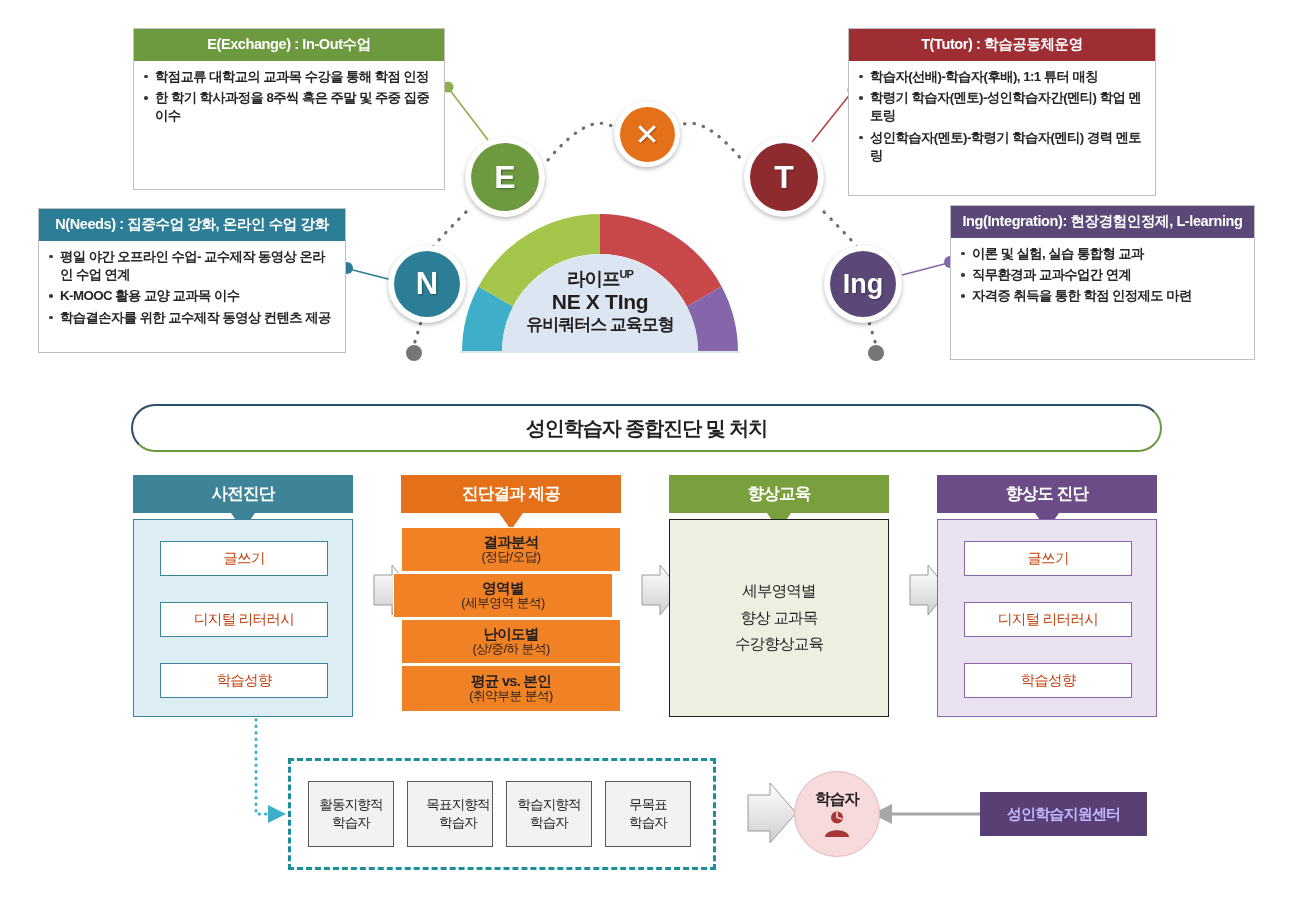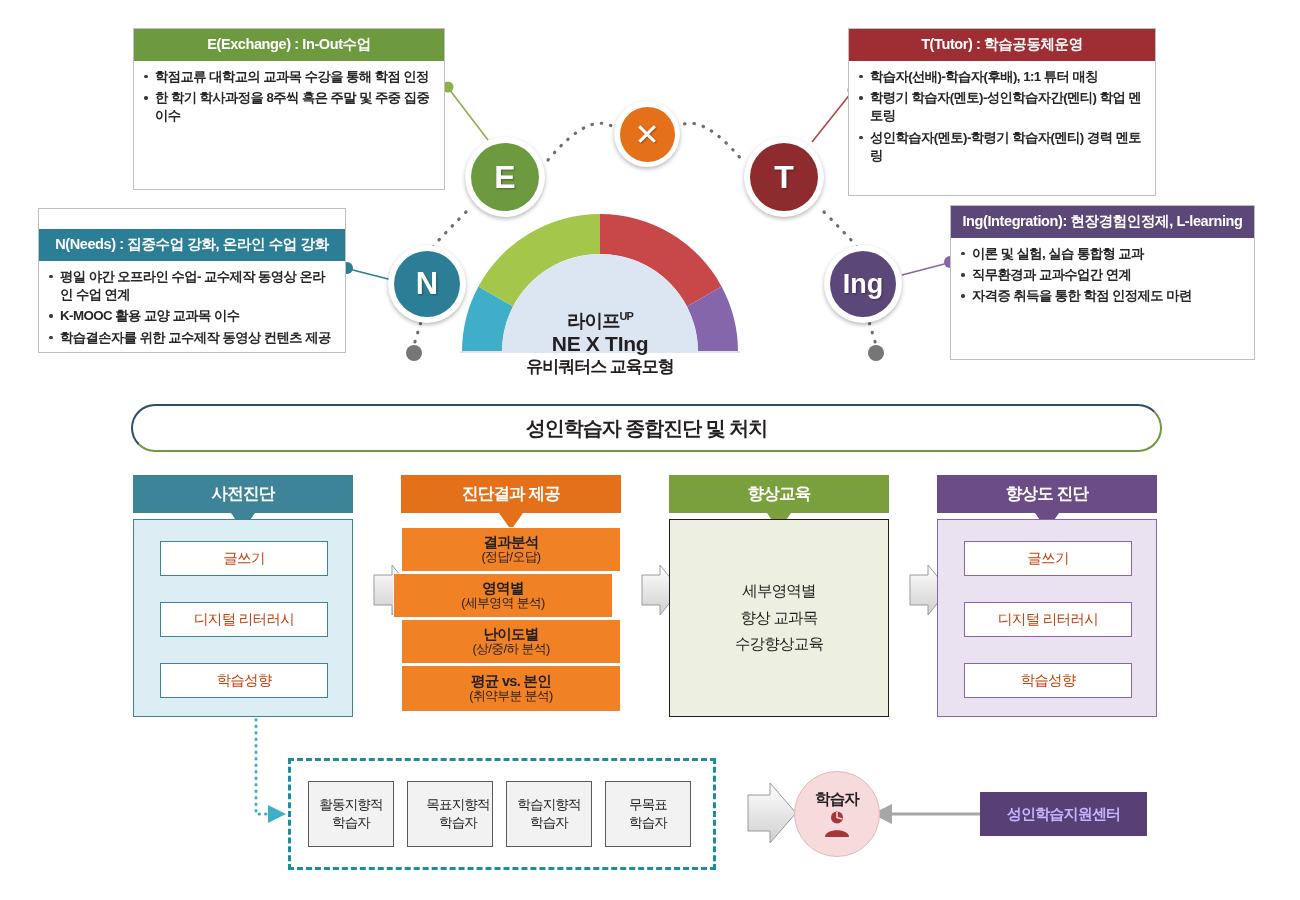--- a/index.html
+++ b/index.html
@@ -81,21 +81,21 @@
     box-sizing:border-box;
   }
   .learner-circle .lbl{
     font-weight:bold;font-size:15.5px;color:#231f20;letter-spacing:-0.8px;margin-top:17px;
   }
   .center-chip{
     position:absolute;background:#584074;color:#c4b5fd;font-weight:bold;font-size:15px;
     display:flex;align-items:center;justify-content:center;letter-spacing:-0.8px;
   }
   svg{position:absolute;left:0;top:0;pointer-events:none;}
-  .arcTxt{position:absolute;text-align:center;line-height:1.18;margin-top:42px;}
+  .arcTxt{position:absolute;text-align:center;line-height:1.18;}
   .arcTxt .l1{font-weight:bold;font-size:18.5px;letter-spacing:-1px;}
   .arcTxt .l1 sup{font-size:11px;}
   .arcTxt .l2{font-weight:bold;font-size:21px;letter-spacing:-0.3px;}
   .arcTxt .l3{font-weight:bold;font-size:17px;letter-spacing:-1px;}
 </style>
 </head>
 <body>
 
 <svg width="1300" height="900">
   <defs>
@@ -186,21 +186,21 @@
   <div class="card-bd">
     <ul>
       <li>학습자(선배)-학습자(후배), 1:1 튜터 매칭</li>
       <li>학령기 학습자(멘토)-성인학습자간(멘티) 학업 멘토링</li>
       <li>성인학습자(멘토)-학령기 학습자(멘티) 경력 멘토링</li>
     </ul>
   </div>
 </div>
 
 <div class="card" style="left:38px;top:208px;width:308px;height:145px;">
-  <div class="card-hd" style="background:#2B7E95;margin-top:20px;">N(Needs) : 집중수업 강화, 온라인 수업 강화</div>
+  <div class="card-hd" style="background:#2B7E95;">N(Needs) : 집중수업 강화, 온라인 수업 강화</div>
   <div class="card-bd">
     <ul>
       <li>평일 야간 오프라인 수업- 교수제작 동영상 온라인 수업 연계</li>
       <li>K-MOOC 활용 교양 교과목 이수</li>
       <li>학습결손자를 위한 교수제작 동영상 컨텐츠 제공</li>
     </ul>
   </div>
 </div>
 
 <div class="card" style="left:950px;top:205px;width:305px;height:155px;">

